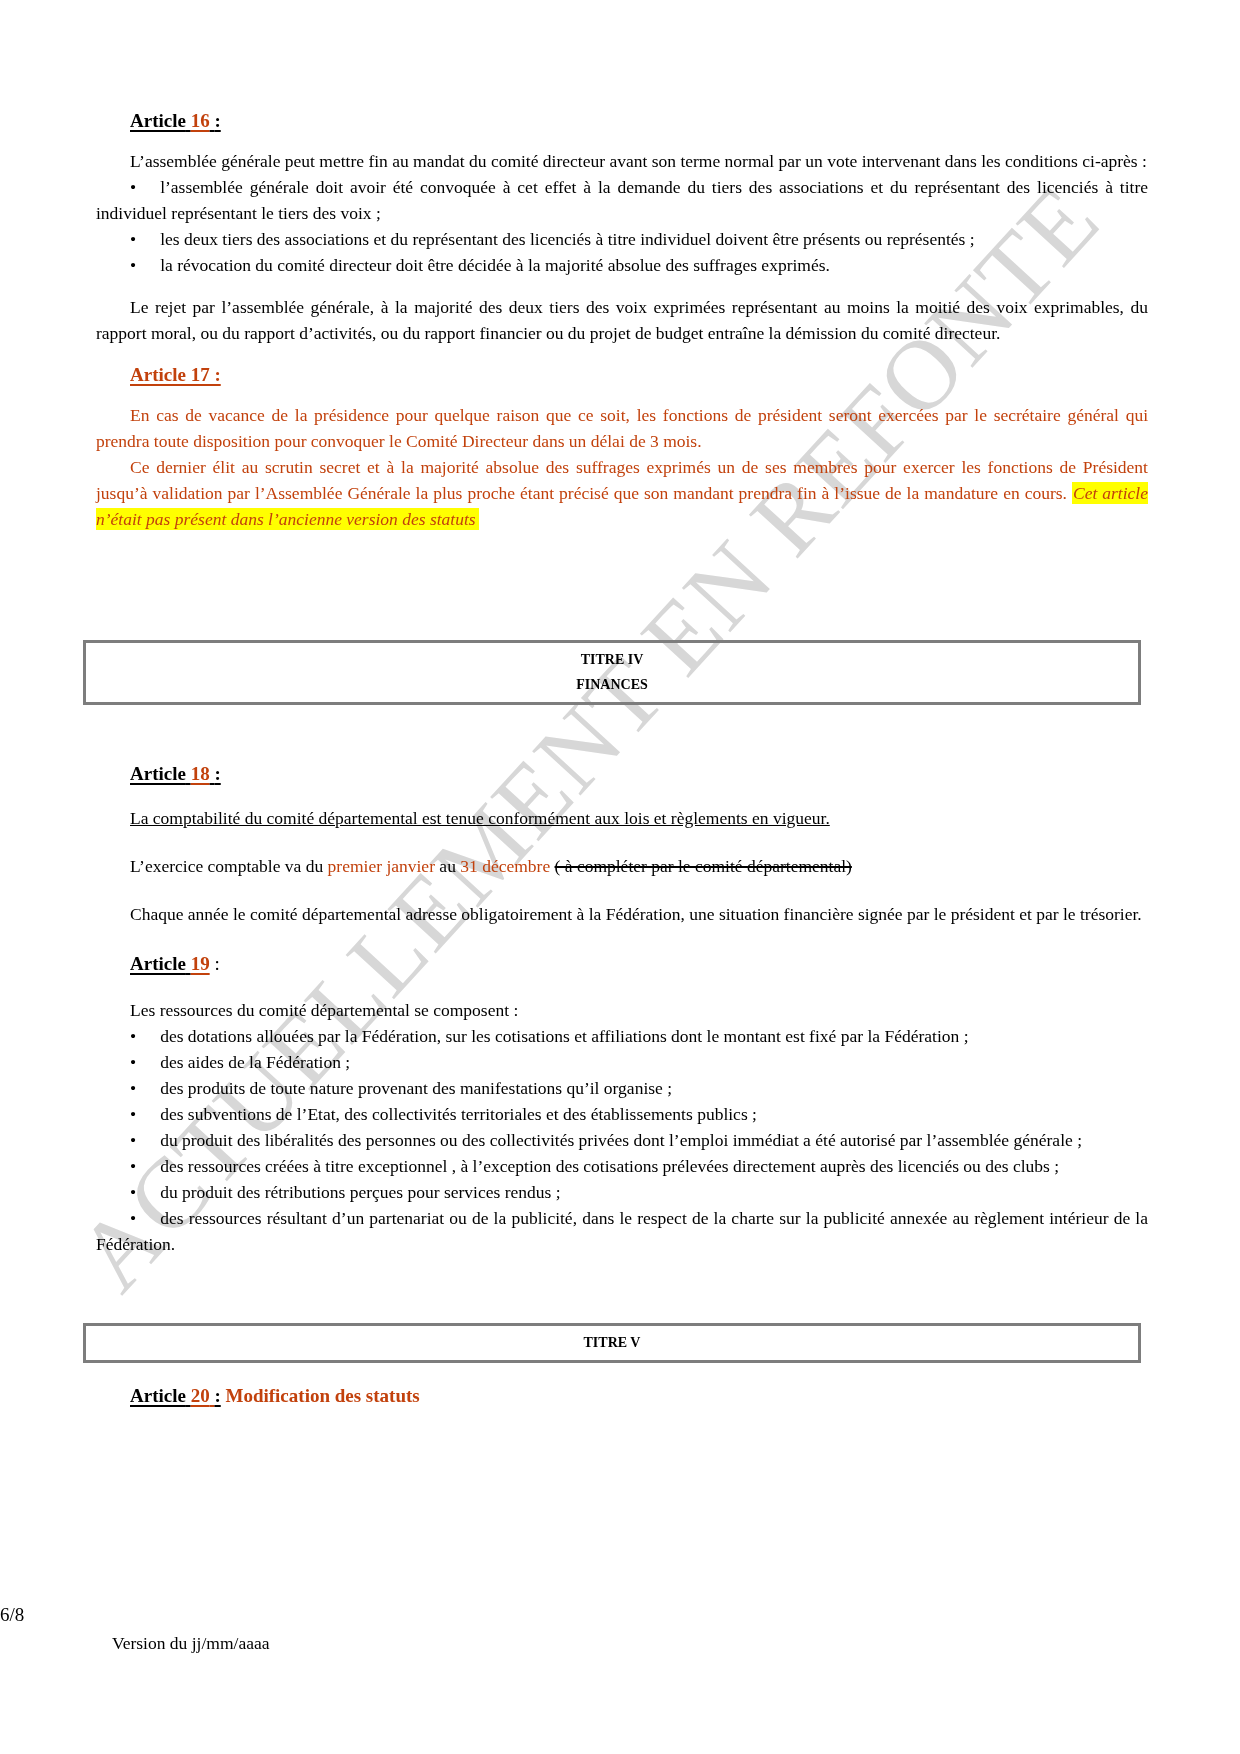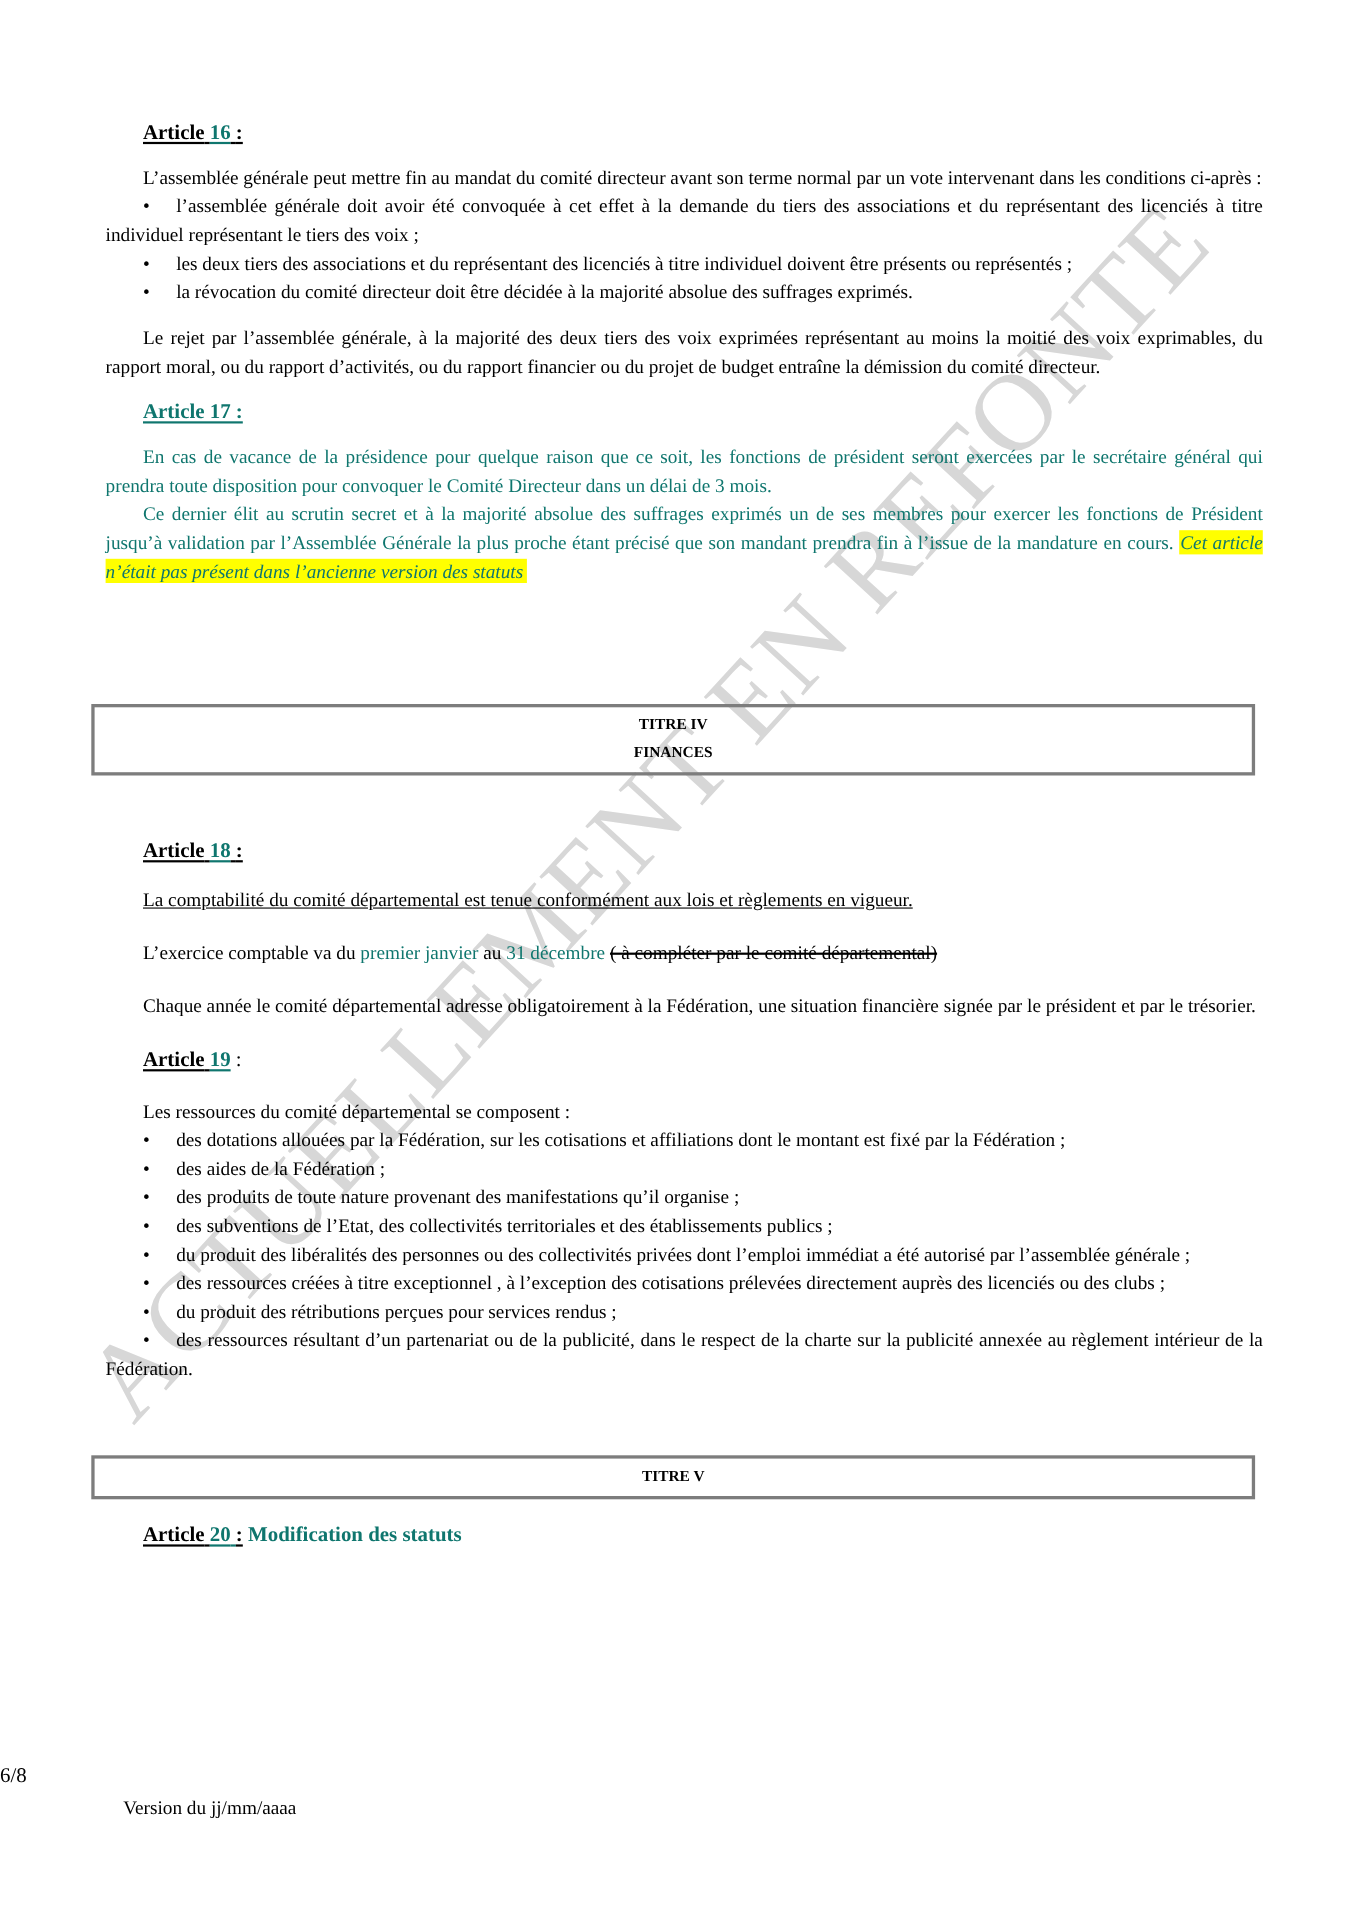--- a/index.html
+++ b/index.html
@@ -16,21 +16,21 @@
     font-size:100px; color:#d7d7d7; z-index:0;
     transform:rotate(-47.5deg);
     letter-spacing:1px;
     user-select:none;
   }
   .content { position:relative; z-index:1; padding:0 92px 0 96px; }
   p { margin:0; text-align:justify; }
   h2 { margin:0; font-size:19px; line-height:26px; font-weight:bold; text-indent:34px; }
   .indent { text-indent:34px; }
   .u { text-decoration:underline; text-underline-offset:3px; text-decoration-thickness:1.5px; }
-  .blue { color:#0f766e; }
+  .blue { color:#c2410c; }
   .bold { font-weight:bold; }
   .li { text-indent:34px; }
   .dot { margin-right:24px; }
   .strike { text-decoration:line-through; text-decoration-thickness:1.5px; }
   .hl { background:#ffff00; font-style:italic; padding:1px 3px 1px 1px; }
   .titre-box {
     margin-left:-13px; width:1052px;
     border:3px solid #7d7d7d;
     text-align:center; font-weight:bold; font-size:14px; line-height:25px;
     padding:4px 0 5px;

